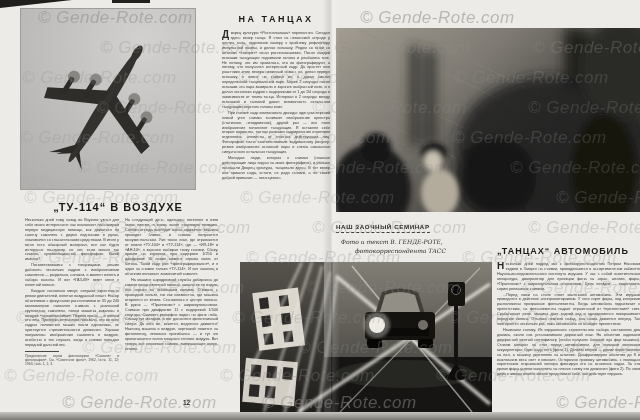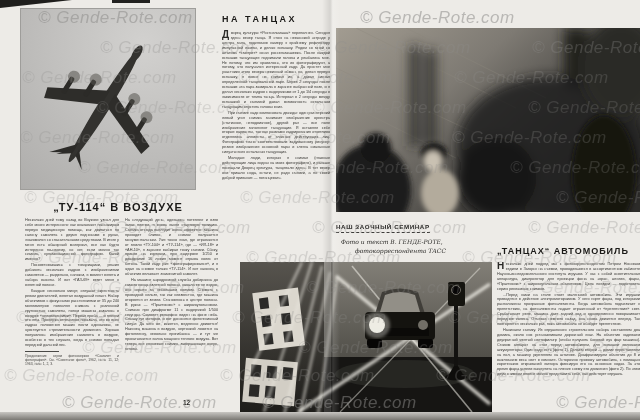--- a/index.html
+++ b/index.html
@@ -27,21 +27,21 @@
   .col1{left:25px;width:94px;height:188px;}
   .col2{left:125px;width:93px;height:182px;}
   .paras p{margin:0 0 1px 0;}
   .paras p + p{text-indent:6px;}
   .footnote-rule{width:34px;border-top:0.7px solid #4a4946;margin:3px 0 2px 0;}
   .footnote{font-size:3.4px;line-height:1.25;text-align:justify;color:#4a4946;}
   .page-num{position:absolute;left:183px;top:399px;font-size:6.5px;font-weight:bold;color:#1d1c1a;}
 
   
   .center-col{position:absolute;left:222px;top:14px;width:108px;height:246px;overflow:hidden;}
-  .dance-title{font-size:9px;font-weight:bold;letter-spacing:2.5px;
+  .dance-title{text-align:center;font-size:9px;font-weight:bold;letter-spacing:2.5px;
                color:#1b1a18;margin-bottom:7px;white-space:nowrap;}
   .center-col .paras{font-size:3.8px;line-height:1.3;text-align:justify;color:#3a3936;}
   .dropcap p.p0::first-letter{float:left;font-size:10px;line-height:8px;padding:0 1.5px 0 0;
                               font-weight:bold;color:#2a2927;}
 
   
   .dance-photo{position:absolute;left:336px;top:28px;width:304px;height:184px;
                background:#3a3937;box-shadow:0 0 0 1px #7b7a77 inset;overflow:hidden;}
 
   .seminar{position:absolute;left:336px;top:223px;font-size:6.2px;font-weight:bold;

